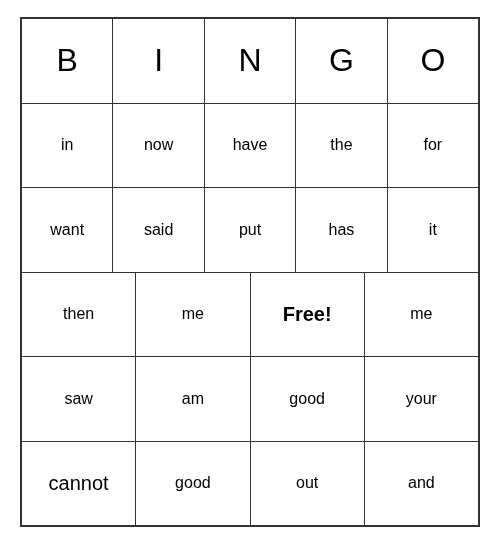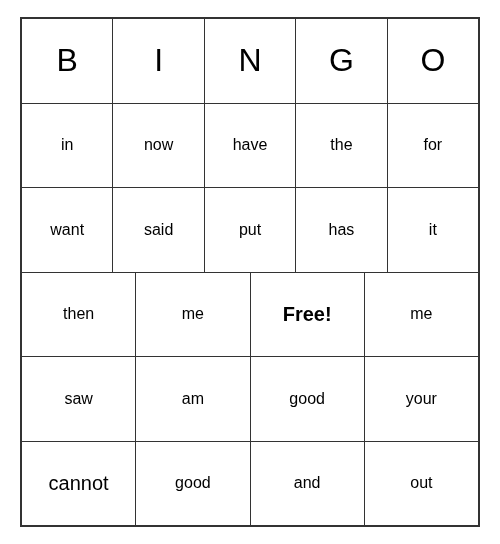--- a/index.html
+++ b/index.html
@@ -150,19 +150,19 @@
   </div>
 
   <div class="bingo-row">
     <div class="bingo-cell" style="font-size: 20px;">
       <span>cannot</span>
     </div>
     <div class="bingo-cell">
       <span>good</span>
     </div>
     <div class="bingo-cell">
-      <span>and</span>
+      <span>out</span>
     </div>
     <div class="bingo-cell">
-      <span>out</span>
+      <span>and</span>
     </div>
   </div>
 </div>
 
 </body></html>

